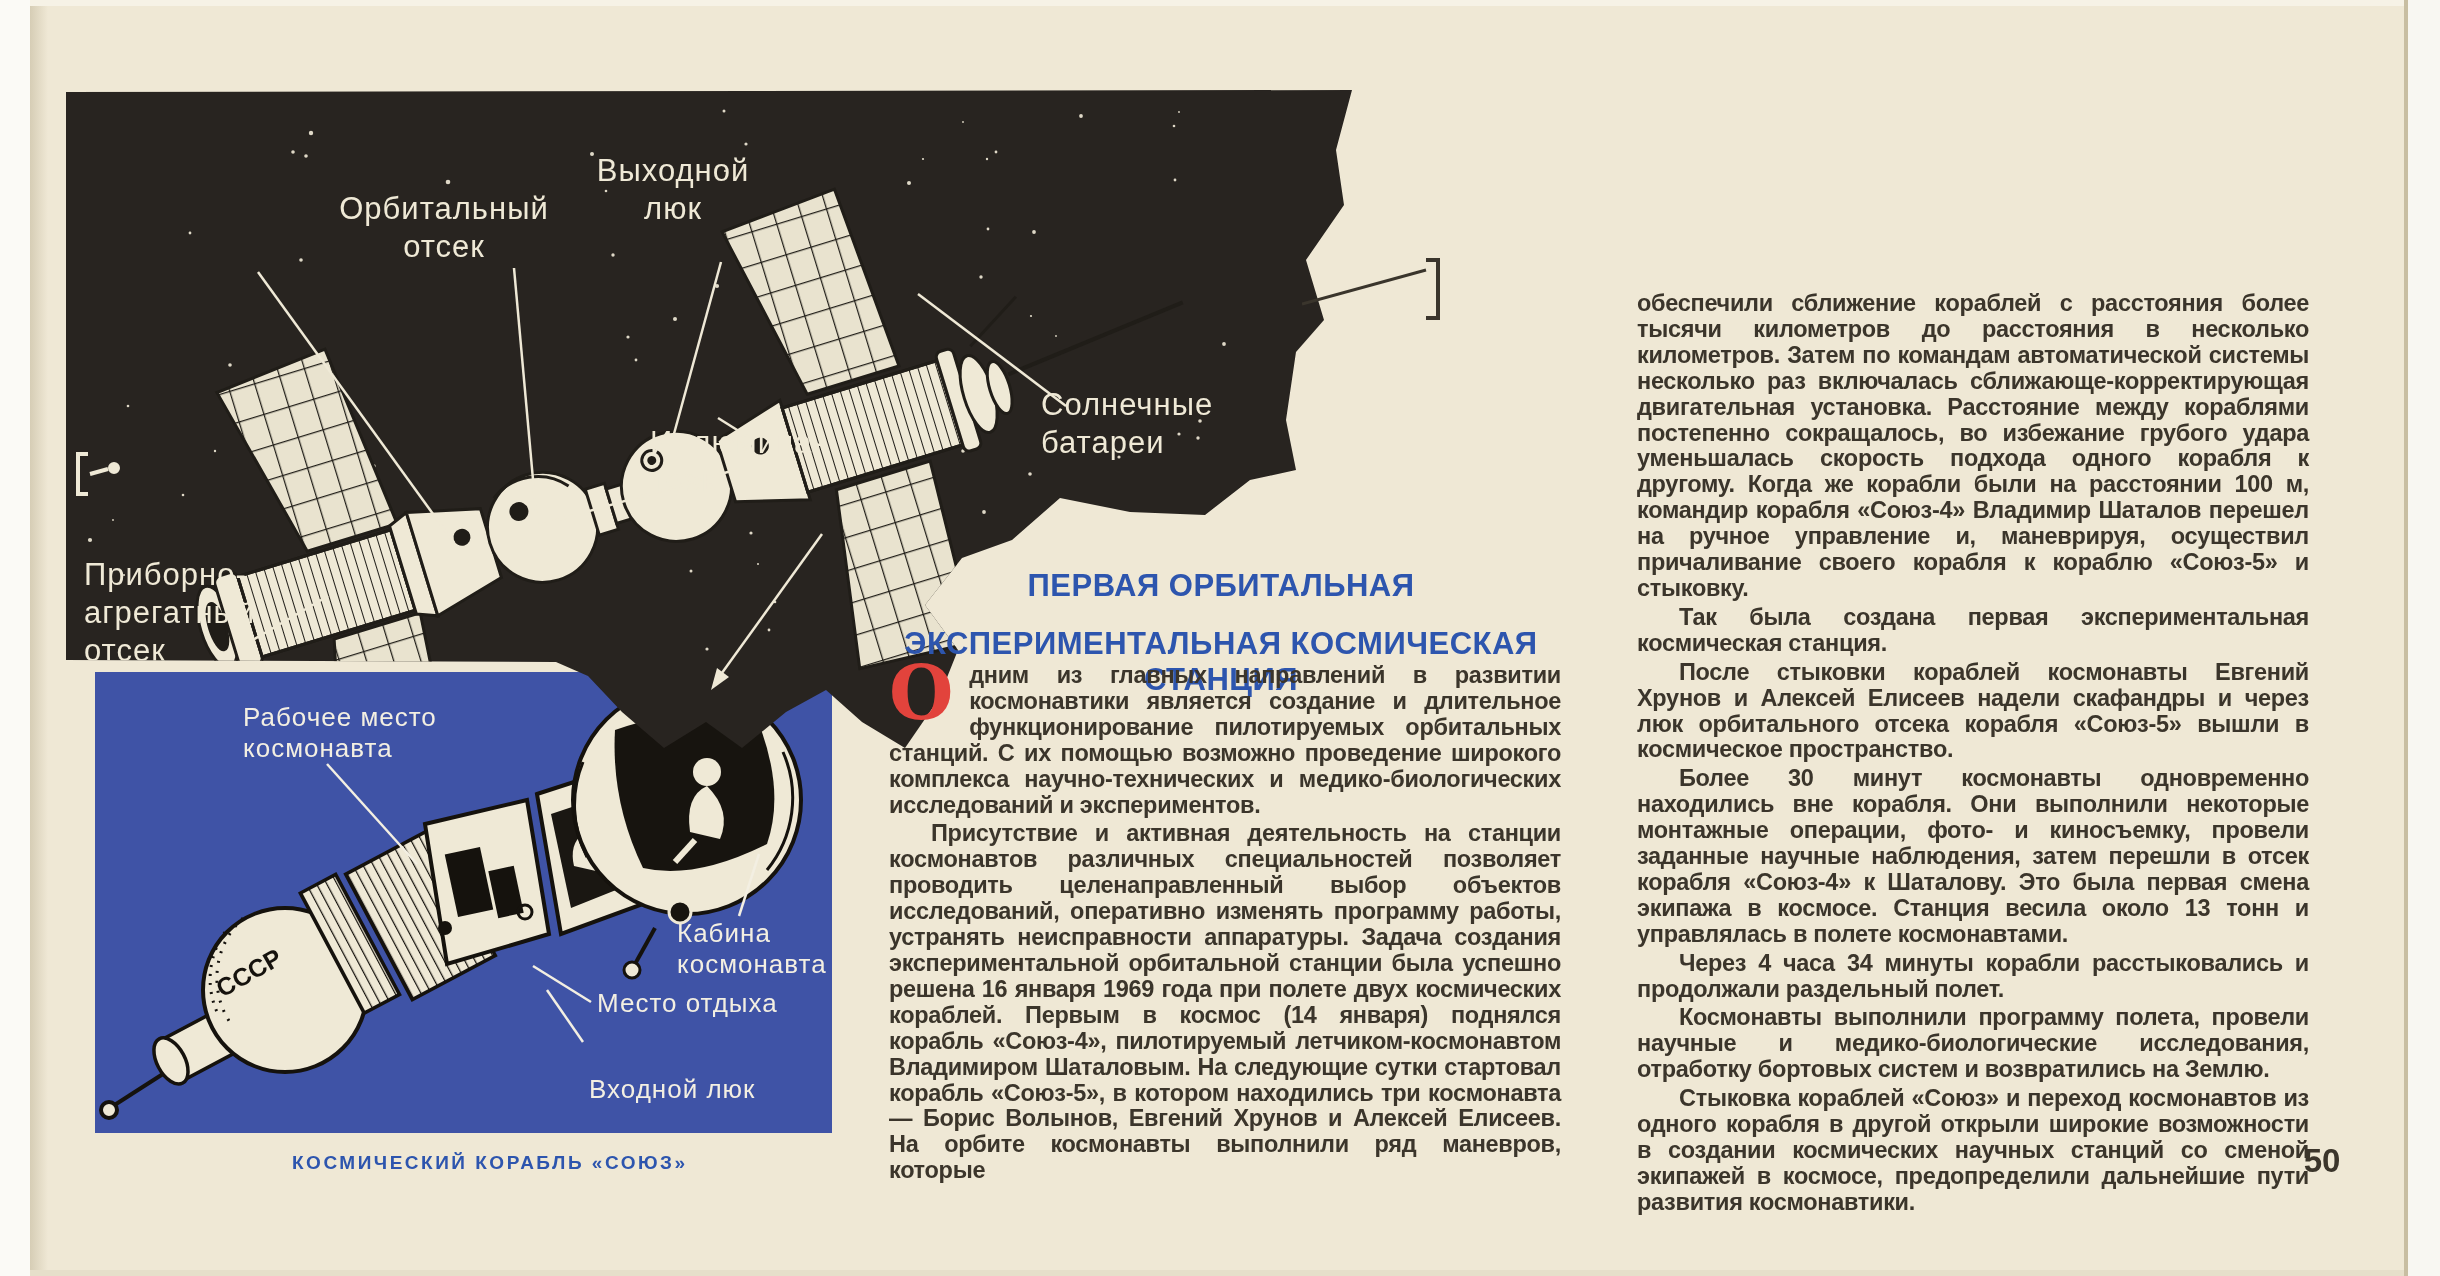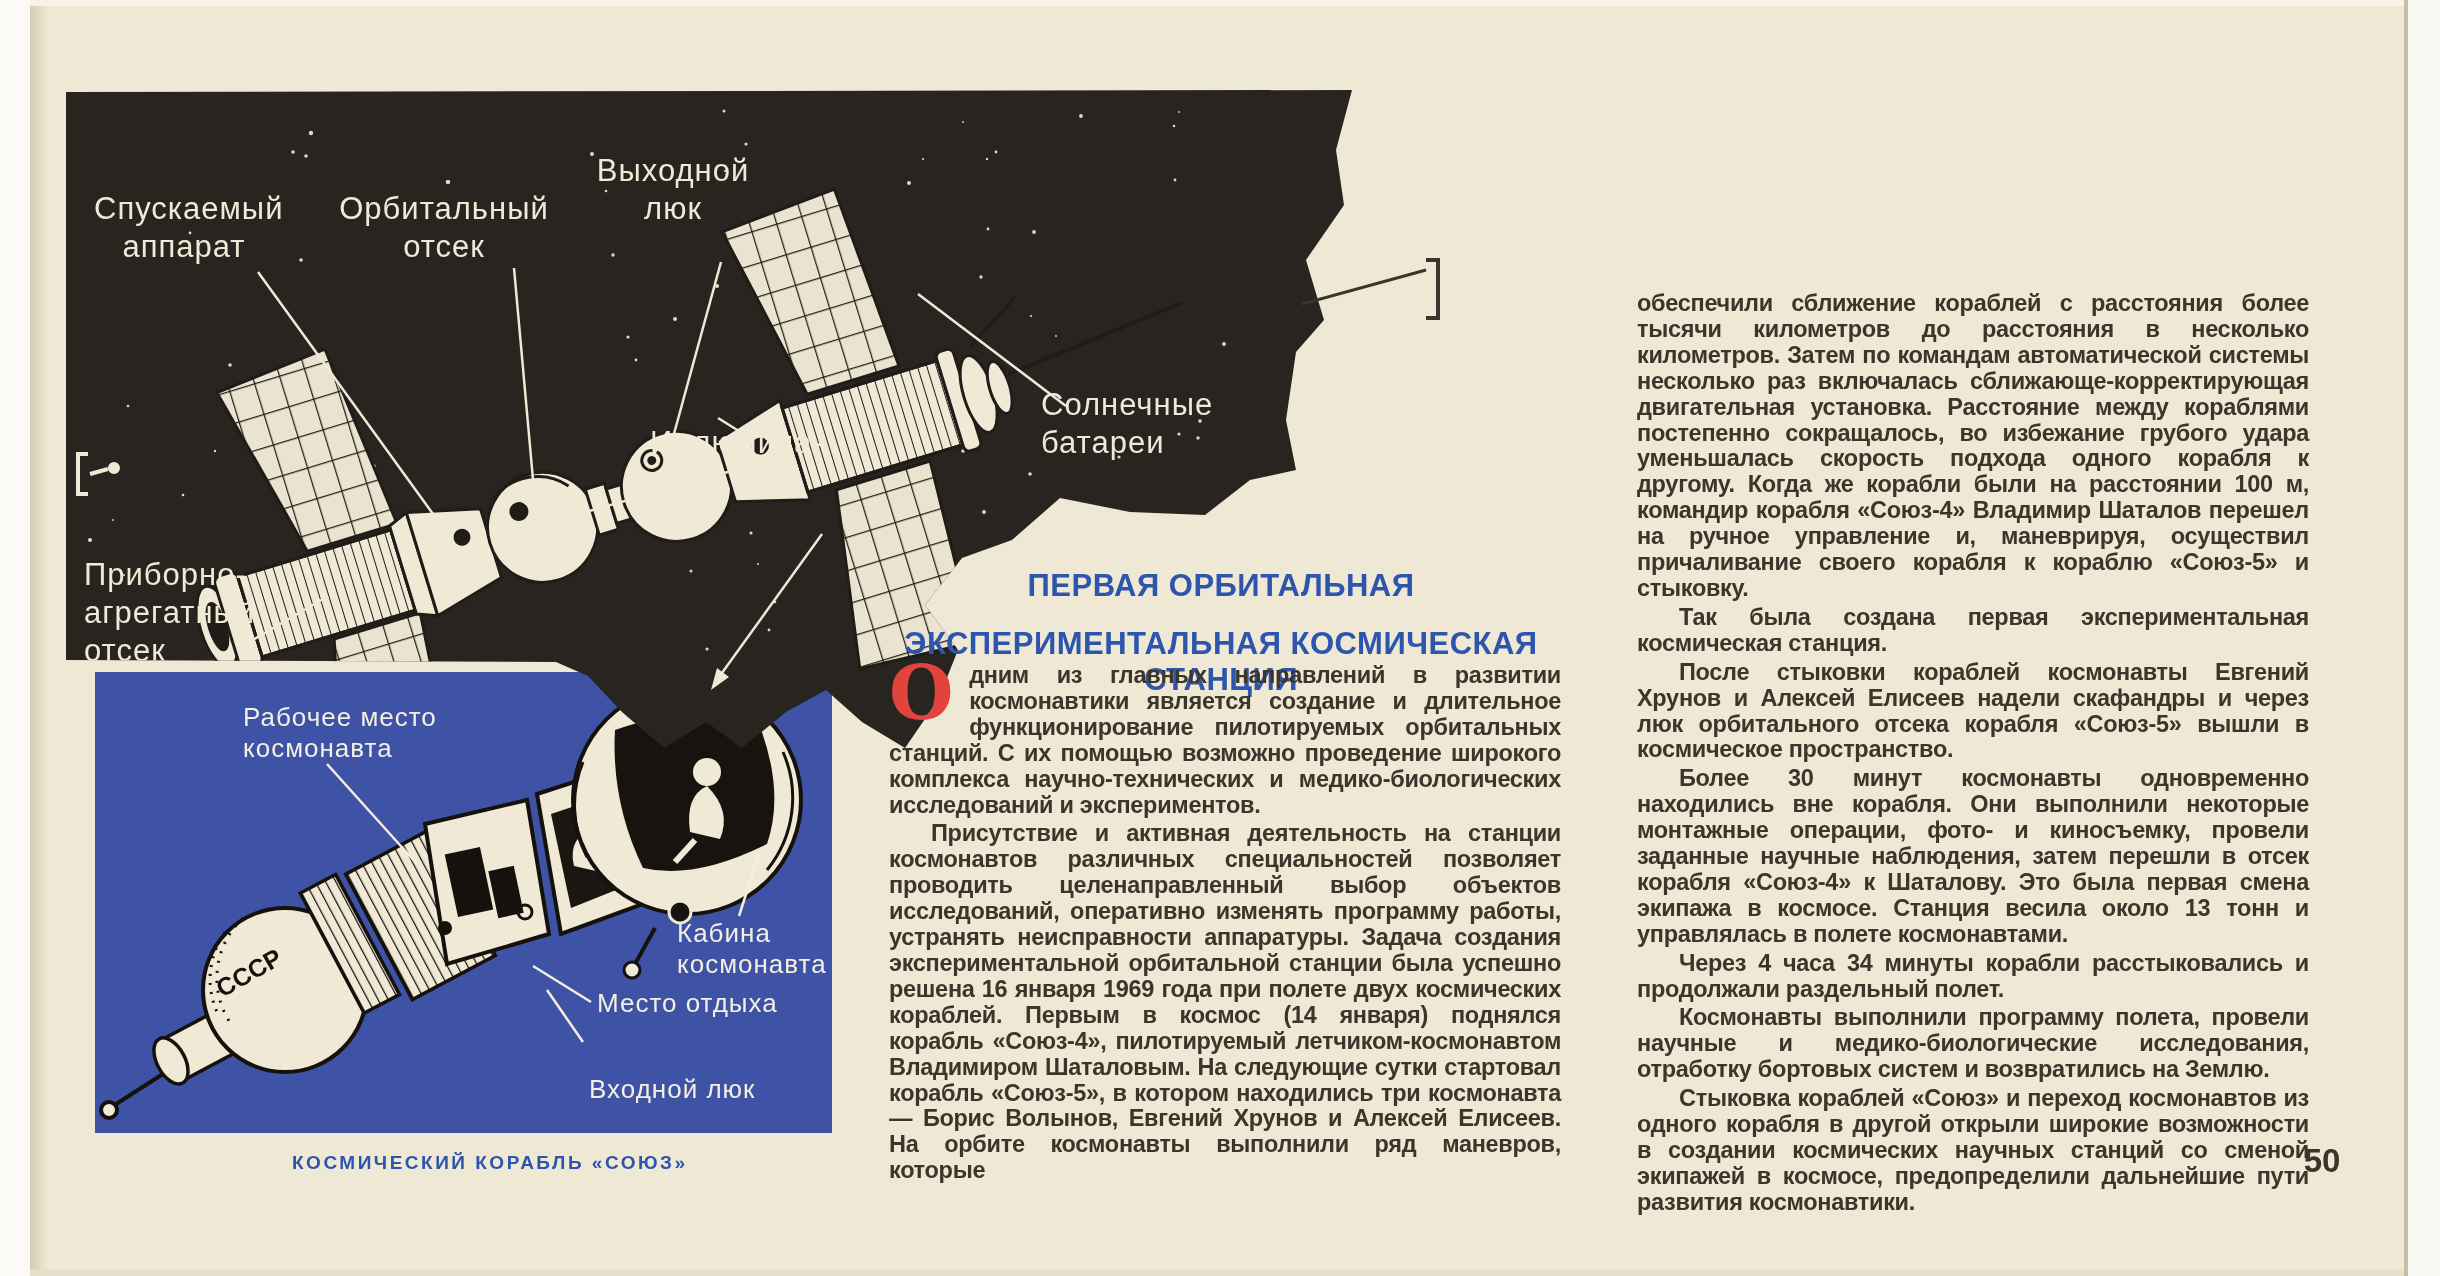--- a/index.html
+++ b/index.html
@@ -324,22 +324,20 @@
       </g>
       <polygon points="645,602 651,580 663,589" fill="#efe9d6"></polygon>
 
       <g stroke="#efe9d6" stroke-width="4" fill="none">
         <path d="M22 366 h-10 v40 h10"></path>
         <line x1="24" y1="386" x2="42" y2="381"></line>
         <circle cx="48" cy="380" r="4" fill="#efe9d6"></circle>
       </g>
     </svg>
 
-    <div class="fig-label center" style="left:28px; top:102px; width:180px;">Спускаемый
-аппарат</div>
     <div class="fig-label center" style="left:258px; top:102px; width:240px;">Орбитальный
 отсек</div>
     <div class="fig-label center" style="left:512px; top:64px; width:190px;">Выходной
 люк</div>
     <div class="fig-label" style="left:584px; top:336px; width:200px;">Иллюмина-
 торы</div>
     <div class="fig-label" style="left:975px; top:298px; width:190px;">Солнечные
 батареи</div>
     <div class="fig-label" style="left:18px; top:468px; width:200px;">Приборно-
 агрегатный

